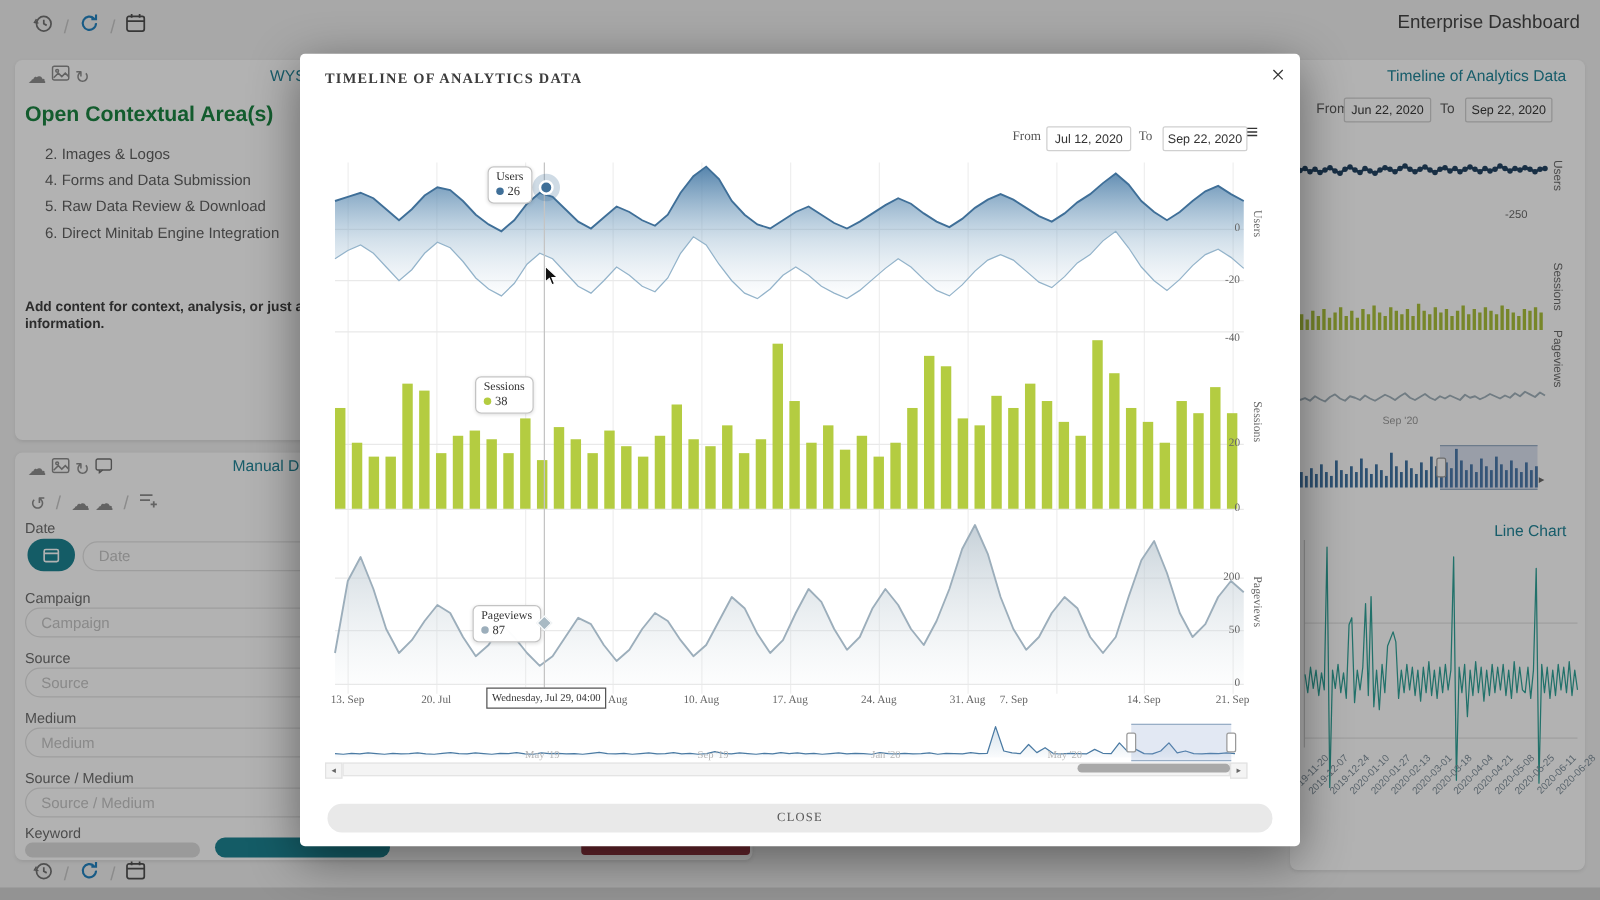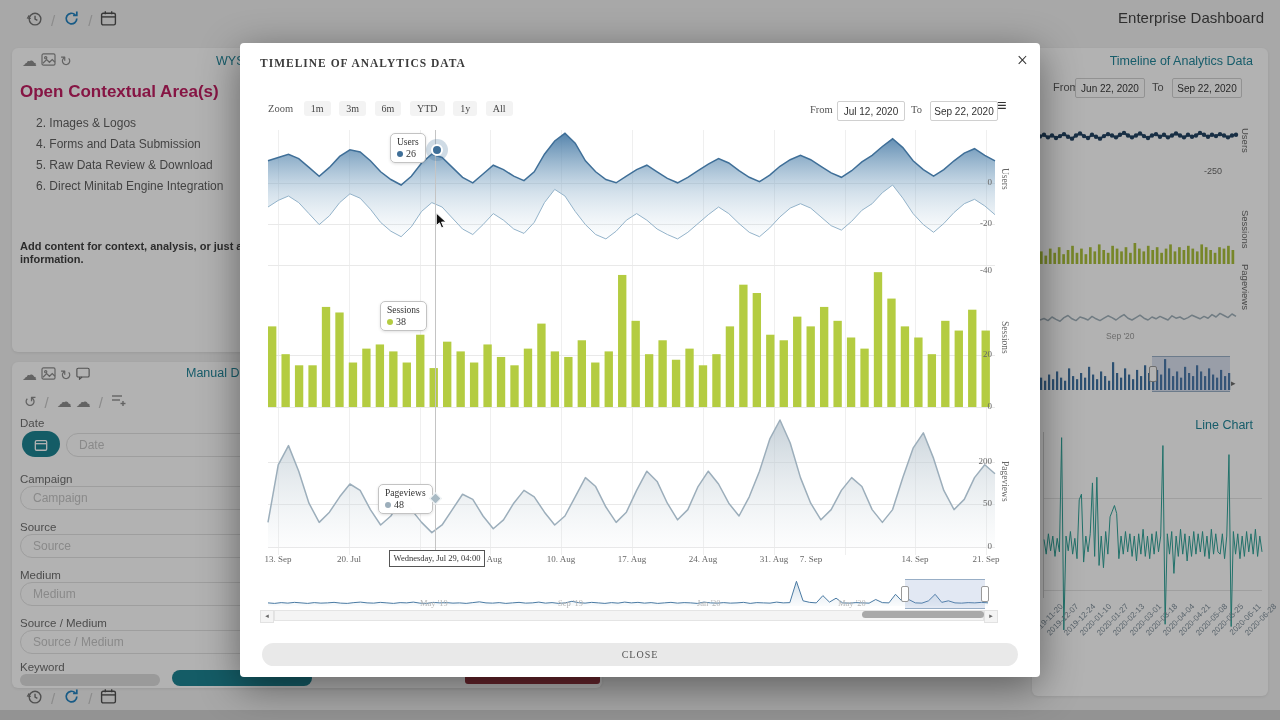--- a/index.html
+++ b/index.html
@@ -100,21 +100,21 @@
     <span class="icon">
       <svg width="15" height="13" viewBox="0 0 16 14" fill="none" stroke="#8b8b8b" stroke-width="1.3">
           <rect x="1" y="1" width="14" height="12" rx="1.5"></rect>
           <circle cx="5" cy="5" r="1.2"></circle>
           <path d="M2 11l4-4 3 3 3-3 3 3"></path>
         </svg>
     </span>
     <span class="glyph" style="font-size:14px;">↻</span>
   </div>
   <div class="abs teal" style="left:216px;top:54px;font-size:12.5px;">WYS</div>
-  <div class="abs" style="left:20px;top:82px;font-size:17px;font-weight:bold;color:#be185d;">Open Contextual Area(s)</div>
+  <div class="abs" style="left:20px;top:82px;font-size:17px;font-weight:bold;color:#15803d;">Open Contextual Area(s)</div>
   <div class="abs" style="left:36px;top:113px;font-size:12px;color:#5c5c5c;line-height:21px;">
     <div>2. Images &amp; Logos</div>
     <div>4. Forms and Data Submission</div>
     <div>5. Raw Data Review &amp; Download</div>
     <div>6. Direct Minitab Engine Integration</div>
   </div>
   <div class="abs" style="left:20px;top:240px;width:332px;font-size:11px;font-weight:bold;color:#3a3a3a;line-height:13px;">Add content for context, analysis, or just additional information.</div>
 
   <div class="card" style="left:12px;top:362px;width:590px;height:326px;"></div>
   <div class="abs ico-row" style="left:22px;top:366px;">
@@ -389,29 +389,20 @@
   </div>
   <div class="abs" style="left:0;top:710px;width:1280px;height:10px;background:#d2d2d2;"></div>
 
   <div id="overlay"></div>
 </div>
 
 <div id="modal">
   <div class="mtitle">TIMELINE OF ANALYTICS DATA</div>
   <div class="xclose">×</div>
 
-  <div class="abs" style="left:28px;top:58px;font-size:10.5px;color:#555;">
-    <span style="margin-right:8px;">Zoom</span>
-    <span class="zbtn">1m</span>
-    <span class="zbtn">3m</span>
-    <span class="zbtn">6m</span>
-    <span class="zbtn">YTD</span>
-    <span class="zbtn">1y</span>
-    <span class="zbtn">All</span>
-  </div>
   <div class="abs" style="left:570px;top:61px;font-size:10.5px;color:#555;">From</div>
   <input class="dinput" style="left: 597px; top: 58px; width: 62px;" value="Jul 12, 2020">
   <div class="abs" style="left:671px;top:61px;font-size:10.5px;color:#555;">To</div>
   <input class="dinput" style="left: 690px; top: 58px; width: 62px;" value="Sep 22, 2020">
   <div class="abs" style="left:757px;top:53px;font-size:17px;color:#333;font-weight:bold;">≡</div>
 
   <div class="vgrid" style="left:38px;"></div>
   <div class="vgrid" style="left:109px;"></div>
   <div class="vgrid" style="left:180px;"></div>
   <div class="vgrid" style="left:250px;"></div>
@@ -531,21 +522,21 @@
     <div class="val"><span class="dot" style="background:#3f6f98;"></span><span>26</span></div>
   </div>
   <div class="abs" style="left:191px;top:101px;width:8px;height:8px;border-radius:50%;background:#3f6f98;border:2px solid #fff;
        box-shadow:0 0 0 5px rgba(63,111,152,.25);z-index:21;"></div>
   <div class="tooltip" style="left:140px;top:258px;">
     <div>Sessions</div>
     <div class="val"><span class="dot" style="background:#b4cc41;"></span><span>38</span></div>
   </div>
   <div class="tooltip" style="left:138px;top:441px;">
     <div>Pageviews</div>
-    <div class="val"><span class="dot" style="background:#9caebb;"></span><span>48</span></div>
+    <div class="val"><span class="dot" style="background:#9caebb;"></span><span>87</span></div>
   </div>
   <div class="abs" style="left:191px;top:451px;width:7px;height:7px;background:#a9bac4;border:1px solid #fff;transform:rotate(45deg);z-index:21;"></div>
 
   <svg class="abs" style="left:196px;top:170px;z-index:30;" width="12" height="16" viewBox="0 0 10 14">
     <polygon points="0,0 0,11 2.8,8.6 4.6,13 6.4,12.2 4.6,7.9 8.5,7.9" fill="#111" stroke="#fff" stroke-width="0.8"></polygon>
   </svg>
 
   <svg class="chart" width="720" height="26" style="left:28px;top:537px;">
       <polygon points="0,26 0,22.88 6.605504587155964,23.4 13.211009174311927,22.62 19.816513761467892,23.14 26.422018348623855,22.36 33.02752293577982,22.88 39.633027522935784,23.4 46.23853211009175,22.62 52.84403669724771,23.14 59.44954128440367,22.88 66.05504587155964,22.36 72.6605504587156,23.14 79.26605504587157,23.4 85.87155963302753,22.62 92.4770642201835,22.1 99.08256880733946,22.88 105.68807339449542,23.14 112.29357798165138,22.36 118.89908256880734,22.88 125.5045871559633,23.4 132.11009174311928,22.62 138.71559633027525,22.88 145.3211009174312,22.1 151.92660550458717,23.14 158.53211009174314,23.4 165.1376146788991,22.36 171.74311926605506,22.88 178.34862385321102,22.62 184.954128440367,23.14 191.55963302752295,22.88 198.1651376146789,23.4 204.77064220183487,22.62 211.37614678899084,21.84 217.9816513761468,22.88 224.58715596330276,23.14 231.19266055045873,22.62 237.7981651376147,23.4 244.40366972477065,22.88 251.0091743119266,22.36 257.6146788990826,23.14 264.22018348623857,22.88 270.82568807339453,22.1 277.4311926605505,23.14 284.03669724770646,22.62 290.6422018348624,23.4 297.2477064220184,22.88 303.85321100917434,21.32 310.4587155963303,22.62 317.06422018348627,23.14 323.66972477064223,22.36 330.2752293577982,22.88 336.88073394495416,23.4 343.4862385321101,22.62 350.0917431192661,23.14 356.69724770642205,22.1 363.302752293578,22.88 369.908256880734,22.36 376.51376146788994,23.14 383.1192660550459,22.62 389.72477064220186,23.4 396.3302752293578,22.88 402.9357798165138,22.36 409.54128440366975,23.14 416.1467889908257,22.62 422.7522935779817,22.88 429.35779816513764,23.4 435.9633027522936,22.1 442.56880733944956,22.88 449.1743119266055,23.14 455.7798165137615,22.62 462.38532110091745,23.14 468.9908256880734,22.88 475.5963302752294,22.36 482.20183486238534,23.4 488.8073394495413,22.62 495.41284403669727,22.88 502.0183486238532,23.14 508.6238532110092,22.1 515.2293577981652,22.88 521.8348623853211,22.62 528.4403669724771,1.3000000000000007 535.045871559633,20.8 541.6513761467891,22.36 548.256880733945,22.88 554.862385321101,15.6 561.4678899082569,22.1 568.0733944954129,18.2 574.6788990825688,22.88 581.2844036697248,23.14 587.8899082568807,22.62 594.4954128440368,22.88 601.1009174311927,23.14 607.7064220183487,19.5 614.3119266055046,22.62 620.9174311926606,22.88 627.5229357798165,14.299999999999999 634.1284403669725,21.32 640.7339449541284,19.5 647.3394495412845,22.88 653.9449541284404,23.14 660.5504587155964,20.8 667.1559633027523,14.299999999999999 673.7614678899083,22.36 680.3669724770642,20.8 686.9724770642202,22.88 693.5779816513761,23.14 700.1834862385322,22.62 706.7889908256881,22.88 713.3944954128441,22.36 720,22.88 720,26" fill="url(#gradNav)"></polygon>
       <polyline points="0,22.88 6.605504587155964,23.4 13.211009174311927,22.62 19.816513761467892,23.14 26.422018348623855,22.36 33.02752293577982,22.88 39.633027522935784,23.4 46.23853211009175,22.62 52.84403669724771,23.14 59.44954128440367,22.88 66.05504587155964,22.36 72.6605504587156,23.14 79.26605504587157,23.4 85.87155963302753,22.62 92.4770642201835,22.1 99.08256880733946,22.88 105.68807339449542,23.14 112.29357798165138,22.36 118.89908256880734,22.88 125.5045871559633,23.4 132.11009174311928,22.62 138.71559633027525,22.88 145.3211009174312,22.1 151.92660550458717,23.14 158.53211009174314,23.4 165.1376146788991,22.36 171.74311926605506,22.88 178.34862385321102,22.62 184.954128440367,23.14 191.55963302752295,22.88 198.1651376146789,23.4 204.77064220183487,22.62 211.37614678899084,21.84 217.9816513761468,22.88 224.58715596330276,23.14 231.19266055045873,22.62 237.7981651376147,23.4 244.40366972477065,22.88 251.0091743119266,22.36 257.6146788990826,23.14 264.22018348623857,22.88 270.82568807339453,22.1 277.4311926605505,23.14 284.03669724770646,22.62 290.6422018348624,23.4 297.2477064220184,22.88 303.85321100917434,21.32 310.4587155963303,22.62 317.06422018348627,23.14 323.66972477064223,22.36 330.2752293577982,22.88 336.88073394495416,23.4 343.4862385321101,22.62 350.0917431192661,23.14 356.69724770642205,22.1 363.302752293578,22.88 369.908256880734,22.36 376.51376146788994,23.14 383.1192660550459,22.62 389.72477064220186,23.4 396.3302752293578,22.88 402.9357798165138,22.36 409.54128440366975,23.14 416.1467889908257,22.62 422.7522935779817,22.88 429.35779816513764,23.4 435.9633027522936,22.1 442.56880733944956,22.88 449.1743119266055,23.14 455.7798165137615,22.62 462.38532110091745,23.14 468.9908256880734,22.88 475.5963302752294,22.36 482.20183486238534,23.4 488.8073394495413,22.62 495.41284403669727,22.88 502.0183486238532,23.14 508.6238532110092,22.1 515.2293577981652,22.88 521.8348623853211,22.62 528.4403669724771,1.3000000000000007 535.045871559633,20.8 541.6513761467891,22.36 548.256880733945,22.88 554.862385321101,15.6 561.4678899082569,22.1 568.0733944954129,18.2 574.6788990825688,22.88 581.2844036697248,23.14 587.8899082568807,22.62 594.4954128440368,22.88 601.1009174311927,23.14 607.7064220183487,19.5 614.3119266055046,22.62 620.9174311926606,22.88 627.5229357798165,14.299999999999999 634.1284403669725,21.32 640.7339449541284,19.5 647.3394495412845,22.88 653.9449541284404,23.14 660.5504587155964,20.8 667.1559633027523,14.299999999999999 673.7614678899083,22.36 680.3669724770642,20.8 686.9724770642202,22.88 693.5779816513761,23.14 700.1834862385322,22.62 706.7889908256881,22.88 713.3944954128441,22.36 720,22.88" fill="none" stroke="#4a7aa3" stroke-width="1" stroke-linejoin="round"></polyline>

